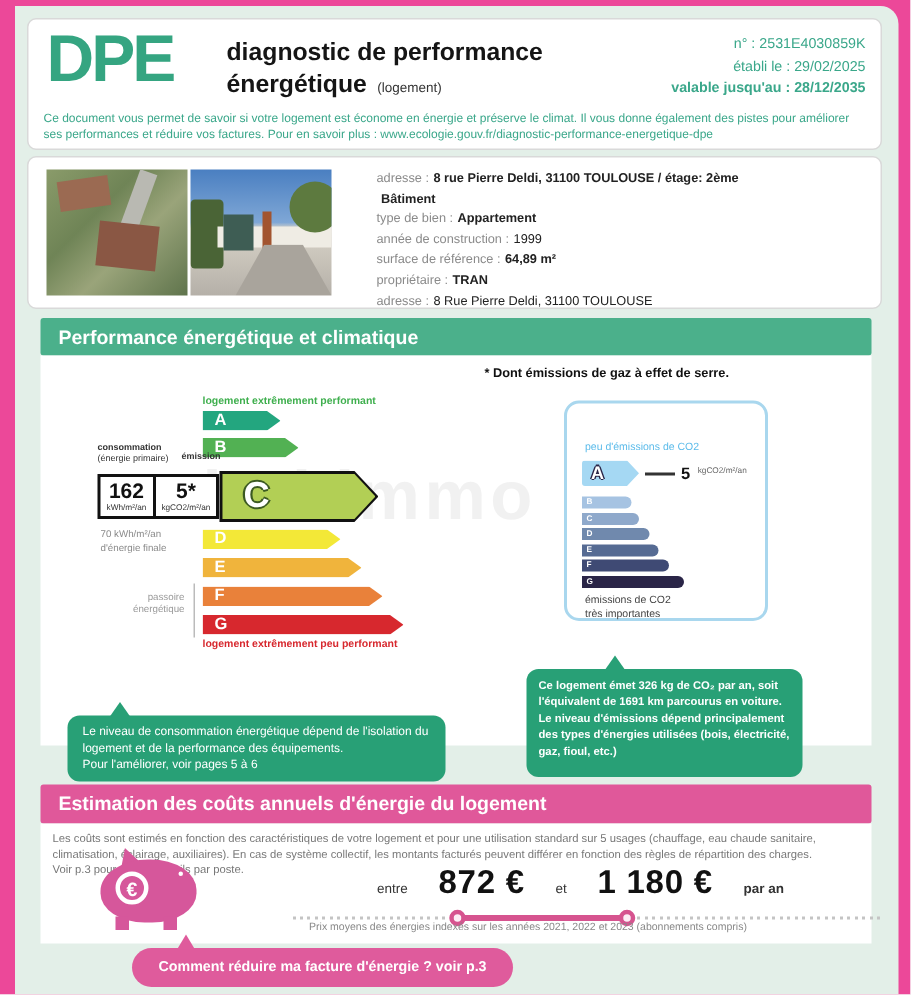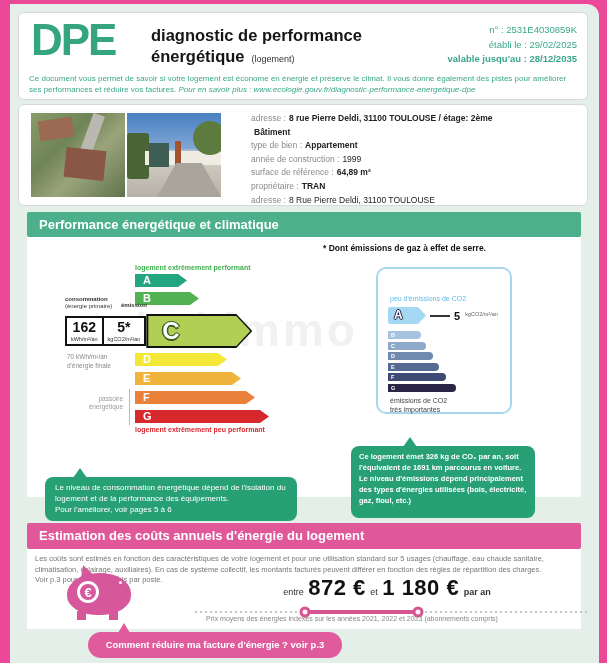--- a/index.html
+++ b/index.html
@@ -10,21 +10,21 @@
 
   
   .card{position:absolute;background:#fff;border:1px solid #d9d9d9;border-radius:6px;}
   .header-card{left:18px;top:12px;width:570px;height:88px;}
   .dpe-logo{position:absolute;left:12px;top:2px;font-size:44px;font-weight:800;color:#35a581;letter-spacing:-2px;}
   .doc-title{position:absolute;left:132px;top:12px;font-size:16.5px;font-weight:700;color:#151515;line-height:1.25;}
   .doc-subtitle{font-size:9px;font-weight:400;color:#333;margin-left:7px;}
   .ref-block{position:absolute;right:10px;top:10px;text-align:right;color:#3aa78a;font-size:9.5px;line-height:1.55;}
   .ref-line.bold{font-weight:700;}
   .intro{position:absolute;left:10px;top:60px;right:8px;font-size:8px;color:#3aa78a;line-height:1.4;}
-  .intro .link{font-style:italic;}
+  .intro .link{}
 
   
   .addr-card{left:18px;top:104px;width:570px;height:102px;}
   .photos{position:absolute;left:12px;top:8px;display:flex;gap:2px;}
   .photo{width:94px;height:84px;position:relative;overflow:hidden;}
   .photo.aerial{background:linear-gradient(135deg,#8a9b6a 0%,#6f8456 35%,#9aa47a 60%,#5f744c 100%);}
   .roof1{position:absolute;left:8px;top:6px;width:34px;height:20px;background:#9b6a52;transform:rotate(-8deg);}
   .roof2{position:absolute;left:34px;top:36px;width:40px;height:30px;background:#8a5744;transform:rotate(6deg);}
   .road{position:absolute;left:52px;top:0;width:12px;height:60px;background:#b9b9b2;transform:rotate(20deg);}
   .photo.street{background:linear-gradient(#4a7fc1 0%,#7fa7d6 42%,#d8d3c8 47%,#b5b0a8 100%);}
@@ -113,21 +113,21 @@
   .cost-desc{position:absolute;left:8px;top:5px;width:540px;font-size:7.5px;color:#777;line-height:1.4;}
   .piggy{position:absolute;left:30px;top:16px;width:86px;height:58px;}
   .pig-body{position:absolute;left:10px;top:8px;width:64px;height:42px;background:#d6579b;border-radius:50% 48% 46% 46%;}
   .pig-ear{position:absolute;left:22px;top:0;width:0;height:0;border-left:6px solid transparent;border-right:6px solid transparent;border-bottom:11px solid #d6579b;transform:rotate(-18deg);}
   .pig-eye{position:absolute;left:62px;top:16px;width:3px;height:3px;border-radius:50%;background:#fff;}
   .pig-leg1,.pig-leg2{position:absolute;top:46px;width:9px;height:9px;background:#d6579b;}
   .pig-leg1{left:20px;} .pig-leg2{left:52px;}
   .pig-ring{position:absolute;left:20px;top:16px;width:22px;height:22px;border:3px solid #fff;border-radius:50%;
             display:flex;align-items:center;justify-content:center;font-size:13px;font-weight:700;color:#fff;}
   .cost-line{position:absolute;left:160px;top:26px;width:400px;text-align:center;white-space:nowrap;}
-  .cost-word{font-size:9px;color:#333;margin:0 0;}
+  .cost-word{font-size:9px;color:#333;margin:0 16px;}
   .cost-word.bold{font-weight:700;}
   .cost-amount{font-size:22px;font-weight:800;color:#111;letter-spacing:0.5px;}
   .slider{position:absolute;left:168px;top:57px;width:392px;height:12px;}
   .slider-dots{position:absolute;left:0;right:0;top:5px;height:2px;
         background-image:repeating-linear-gradient(90deg,#c4c4c4 0 2px,transparent 2px 5px);}
   .slider-fill{position:absolute;left:28%;width:29%;top:4px;height:4px;background:#d6548f;border-radius:2px;}
   .slider-handle{position:absolute;top:6px;width:11px;height:11px;border:3px solid #d6548f;border-radius:50%;background:#fdeef5;transform:translate(-50%,-50%);}
   .handle-min{left:28%;} .handle-max{left:57%;}
   .cost-caption{position:absolute;left:90px;top:66px;width:470px;text-align:center;font-size:7px;color:#888;}
 

